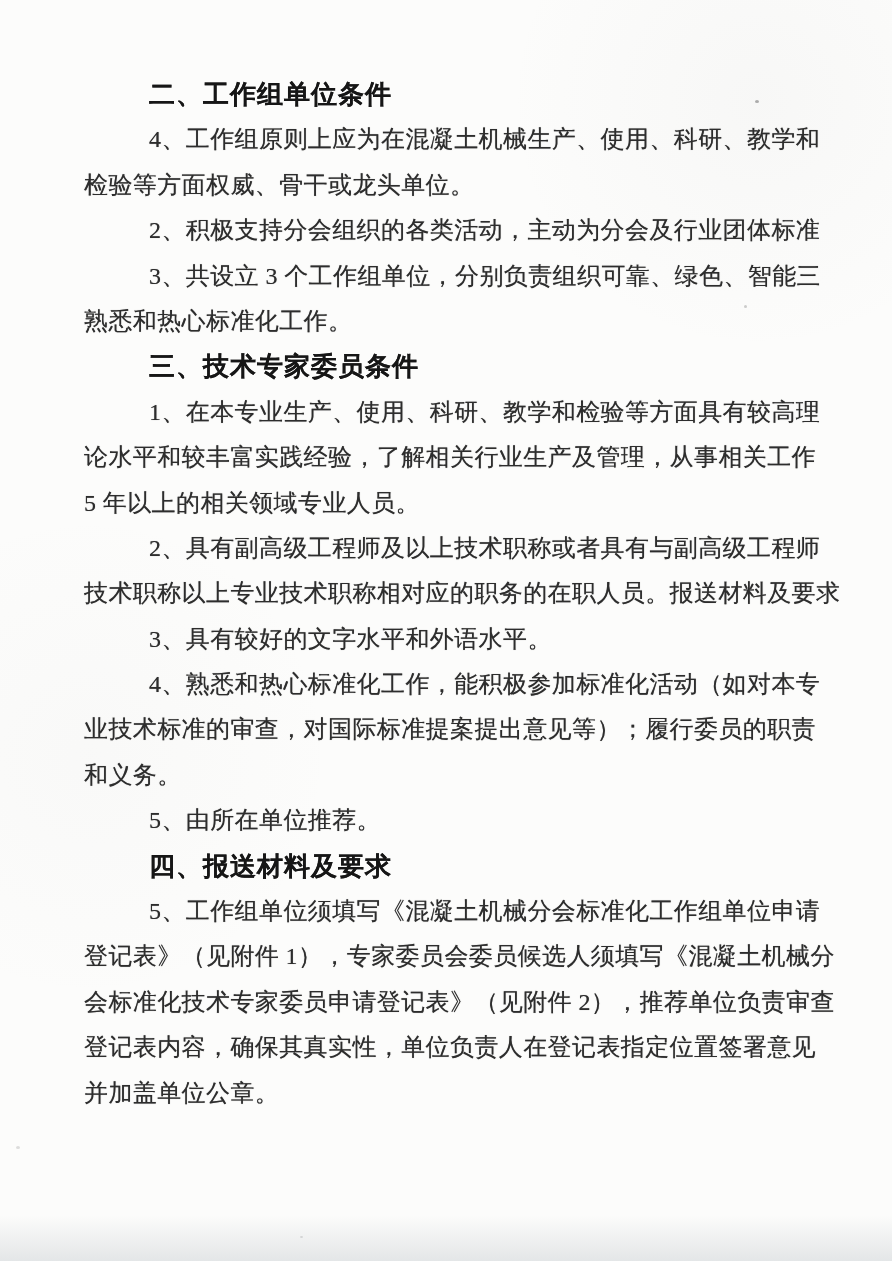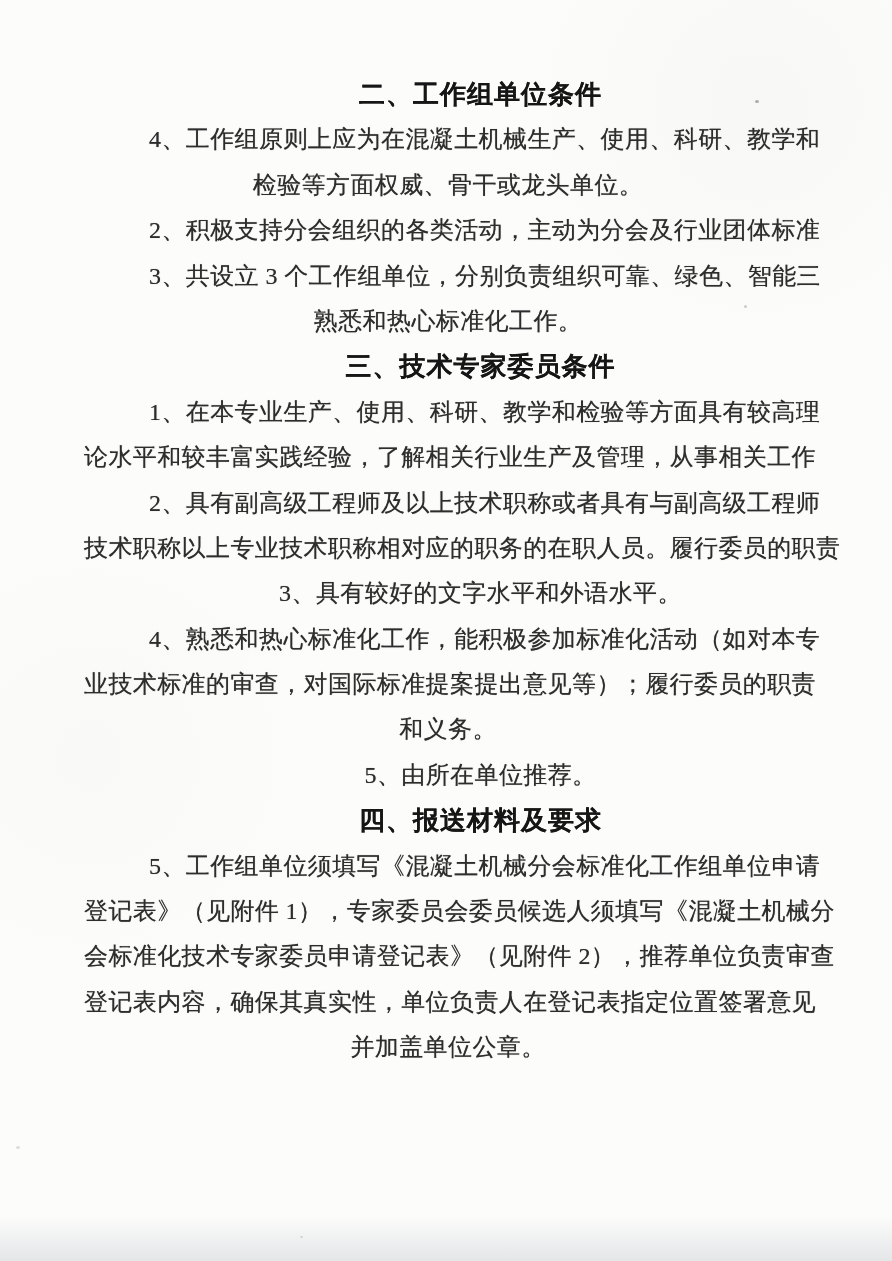--- a/index.html
+++ b/index.html
@@ -33,21 +33,20 @@
     width: 728px;
   }
   .line {
     height: 45.4px;
     line-height: 45.4px;
     white-space: nowrap;
     font-size: 24px;
     color: #2d2d2d;
     letter-spacing: 0.4px;
     text-shadow: 0 0 0.7px rgba(70,70,70,0.75);
-    text-align: center;
   }
   .line.indent {
     text-indent: 65px;
   }
   .line.heading {
     font-family: "Liberation Sans", "DejaVu Sans", sans-serif;
     font-weight: 700;
     font-size: 26px;
     color: #161616;
     letter-spacing: 1px;
@@ -81,22 +80,23 @@
   <div class="doc-body">
     <div class="line heading indent">二、工作组单位条件</div>
     <div class="line indent">4、工作组原则上应为在混凝土机械生产、使用、科研、教学和</div>
     <div class="line">检验等方面权威、骨干或龙头单位。</div>
     <div class="line indent">2、积极支持分会组织的各类活动，主动为分会及行业团体标准</div>
     <div class="line indent">3、共设立 3 个工作组单位，分别负责组织可靠、绿色、智能三</div>
     <div class="line">熟悉和热心标准化工作。</div>
     <div class="line heading indent">三、技术专家委员条件</div>
     <div class="line indent">1、在本专业生产、使用、科研、教学和检验等方面具有较高理</div>
     <div class="line">论水平和较丰富实践经验，了解相关行业生产及管理，从事相关工作</div>
+    <div class="line">5 年以上的相关领域专业人员。</div>
     <div class="line indent">2、具有副高级工程师及以上技术职称或者具有与副高级工程师</div>
-    <div class="line">技术职称以上专业技术职称相对应的职务的在职人员。履行委员的职责</div>
+    <div class="line">技术职称以上专业技术职称相对应的职务的在职人员。报送材料及要求</div>
     <div class="line indent">3、具有较好的文字水平和外语水平。</div>
     <div class="line indent">4、熟悉和热心标准化工作，能积极参加标准化活动（如对本专</div>
     <div class="line">业技术标准的审查，对国际标准提案提出意见等）；履行委员的职责</div>
     <div class="line">和义务。</div>
     <div class="line indent">5、由所在单位推荐。</div>
     <div class="line heading indent">四、报送材料及要求</div>
     <div class="line indent">5、工作组单位须填写《混凝土机械分会标准化工作组单位申请</div>
     <div class="line">登记表》（见附件 1），专家委员会委员候选人须填写《混凝土机械分</div>
     <div class="line">会标准化技术专家委员申请登记表》（见附件 2），推荐单位负责审查</div>
     <div class="line">登记表内容，确保其真实性，单位负责人在登记表指定位置签署意见</div>

